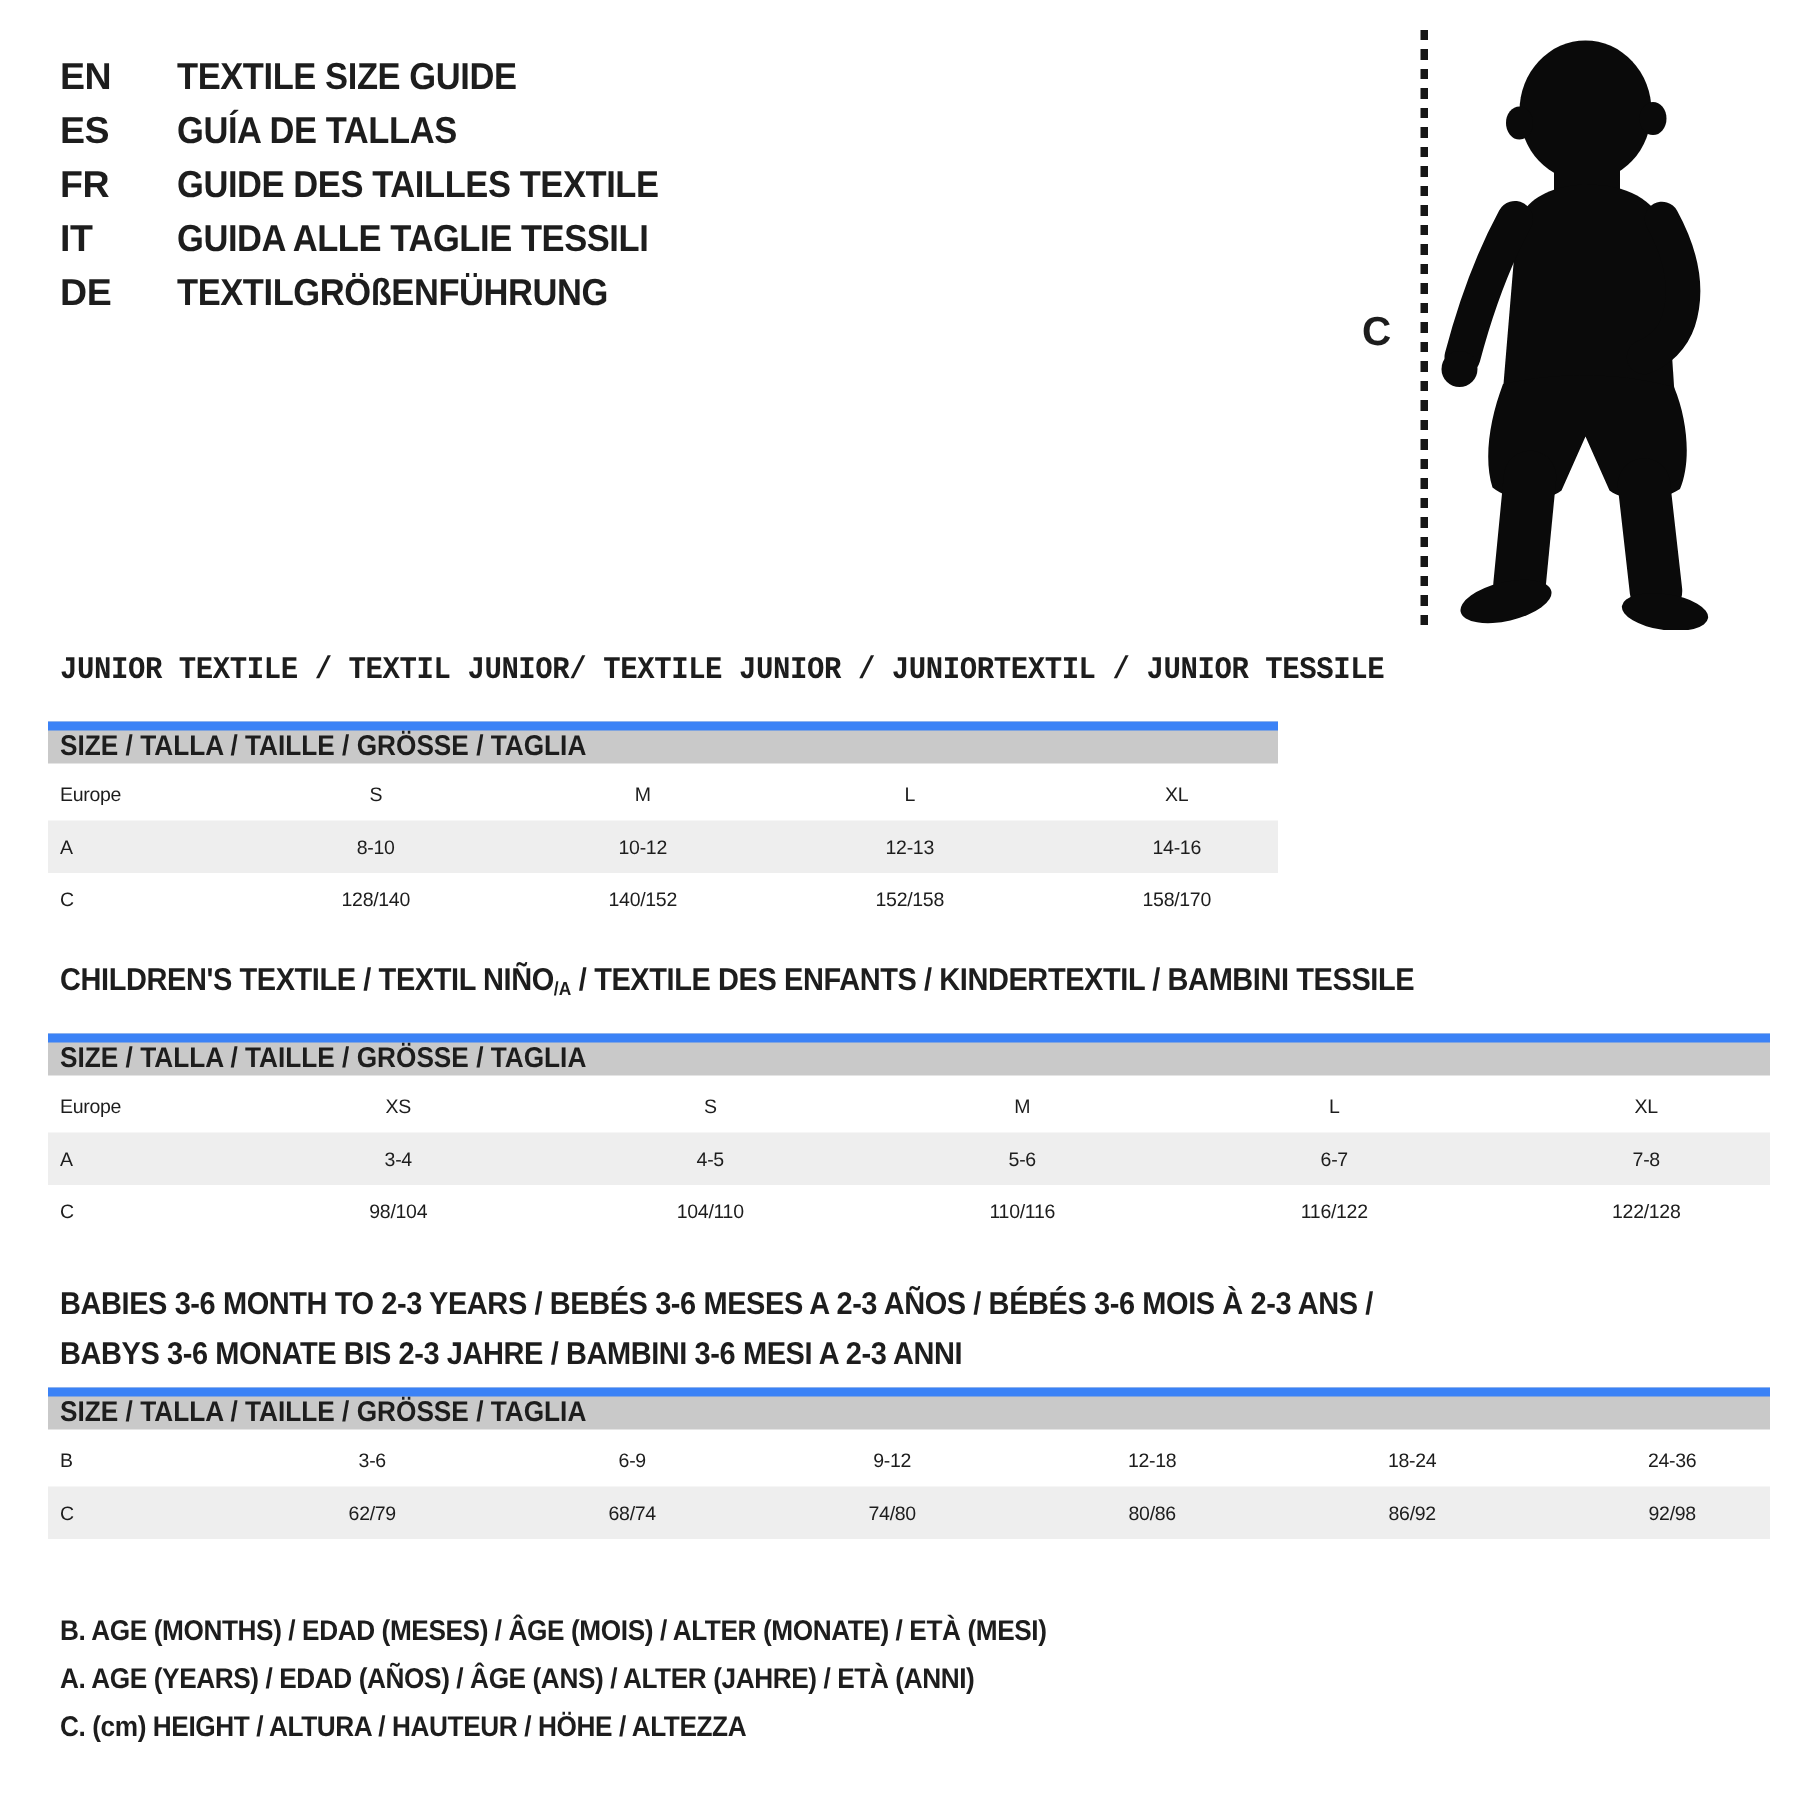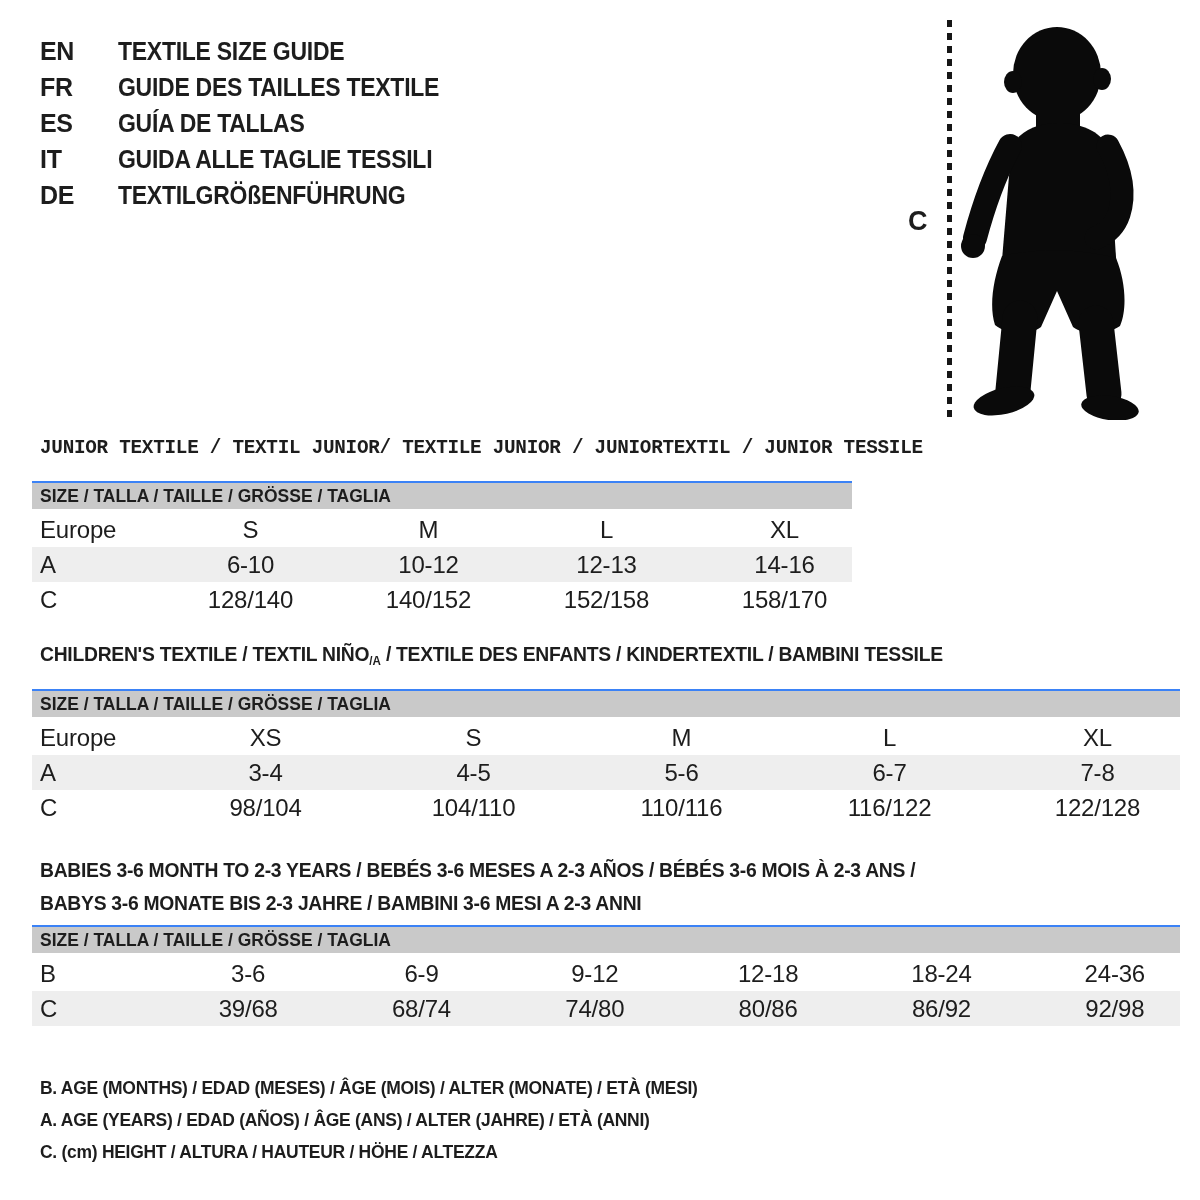--- a/index.html
+++ b/index.html
@@ -26,50 +26,50 @@
   .silhouette { position:absolute; left:958px; top:20px; width:185px; height:400px; }
 
   
   .sec-title { position:absolute; left:40px; font-weight:700; font-size:21px; letter-spacing:-0.3px; line-height:24px; }
   .sec-title.two-line { line-height:33px; }
   .subsz { font-size:0.6em; vertical-align:-0.28em; letter-spacing:0; }
 
   
   .size-table { position:absolute; left:32px; }
   .thead {
-    height:28px; background:#c9c9c9; border-top:2px solid #3b82f6;
+    height:28px; background:#c9c9c9; border-top:6px solid #3b82f6;
     display:flex; align-items:center; padding-left:8px; box-sizing:border-box;
     font-weight:700; font-size:19px; margin-bottom:3px;
   }
-  .trow { display:flex; height:35px; align-items:center; font-size:24px; font-weight:400; letter-spacing:-0.2px;gap:43px; }
+  .trow { display:flex; height:35px; align-items:center; font-size:13px; font-weight:400; letter-spacing:-0.2px;gap:43px; }
   .trow.shaded { background:#eeeeee; }
   .cell { flex:1; text-align:center; }
   .cell.label { flex:0 0 100px; text-align:left; padding-left:8px; }
 
   
   .notes { position:absolute; left:40px; top:1072px; }
   .note-line { height:32px; display:flex; align-items:center; font-weight:700; font-size:19px; letter-spacing:-0.3px; }
 </style>
 </head>
 <body>
 
 <div class="page">
 
   <div class="lang-list">
     <div class="lang-row">
       <span class="lang-code">EN</span>
       <span class="cx">TEXTILE SIZE GUIDE</span>
     </div>
     <div class="lang-row">
+      <span class="lang-code">ES</span>
+      <span class="cx">GUÍA DE TALLAS</span>
+    </div>
+    <div class="lang-row">
       <span class="lang-code">FR</span>
       <span class="cx">GUIDE DES TAILLES TEXTILE</span>
-    </div>
-    <div class="lang-row">
-      <span class="lang-code">ES</span>
-      <span class="cx">GUÍA DE TALLAS</span>
     </div>
     <div class="lang-row">
       <span class="lang-code">IT</span>
       <span class="cx">GUIDA ALLE TAGLIE TESSILI</span>
     </div>
     <div class="lang-row">
       <span class="lang-code">DE</span>
       <span class="cx">TEXTILGRÖßENFÜHRUNG</span>
     </div>
   </div>
@@ -103,21 +103,21 @@
     </div>
     <div class="trow">
       <div class="cell label">Europe</div>
       <div class="cell">S</div>
       <div class="cell">M</div>
       <div class="cell">L</div>
       <div class="cell">XL</div>
     </div>
     <div class="trow shaded">
       <div class="cell label">A</div>
-      <div class="cell">6-10</div>
+      <div class="cell">8-10</div>
       <div class="cell">10-12</div>
       <div class="cell">12-13</div>
       <div class="cell">14-16</div>
     </div>
     <div class="trow">
       <div class="cell label">C</div>
       <div class="cell">128/140</div>
       <div class="cell">140/152</div>
       <div class="cell">152/158</div>
       <div class="cell">158/170</div>
@@ -169,21 +169,21 @@
       <div class="cell label">B</div>
       <div class="cell">3-6</div>
       <div class="cell">6-9</div>
       <div class="cell">9-12</div>
       <div class="cell">12-18</div>
       <div class="cell">18-24</div>
       <div class="cell">24-36</div>
     </div>
     <div class="trow shaded">
       <div class="cell label">C</div>
-      <div class="cell">39/68</div>
+      <div class="cell">62/79</div>
       <div class="cell">68/74</div>
       <div class="cell">74/80</div>
       <div class="cell">80/86</div>
       <div class="cell">86/92</div>
       <div class="cell">92/98</div>
     </div>
   </div>
 
   <div class="notes">
     <div class="note-line">

